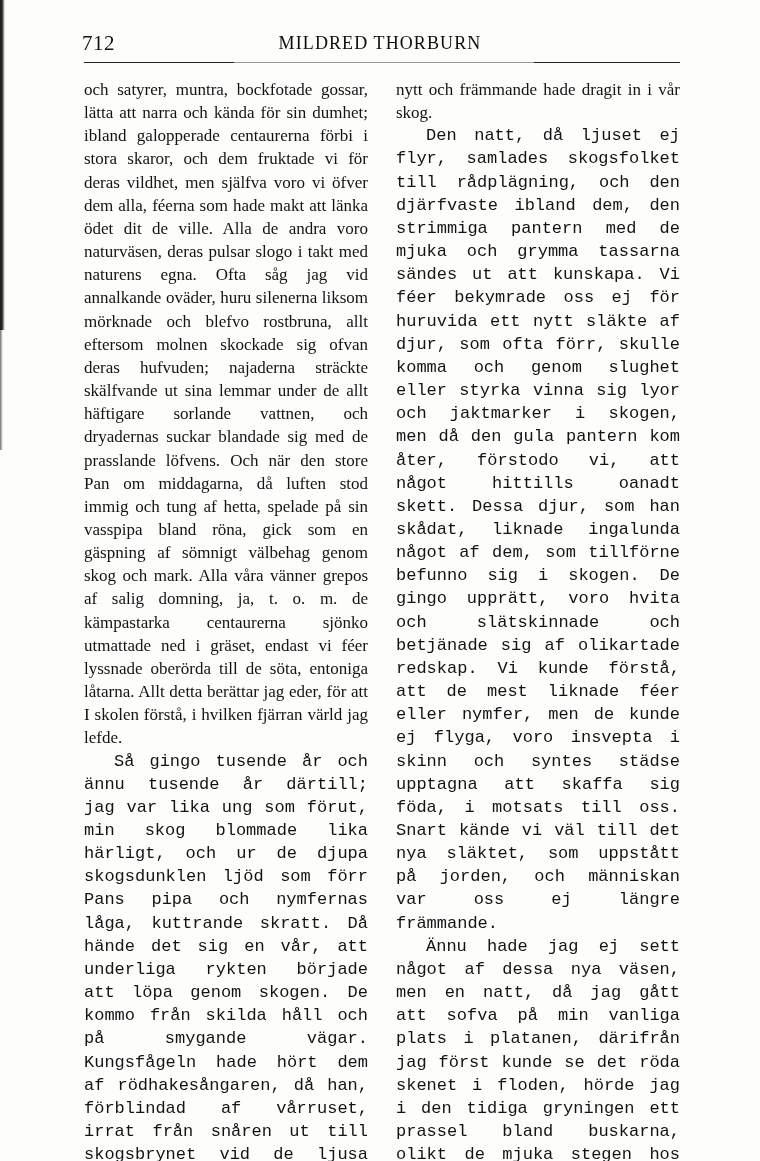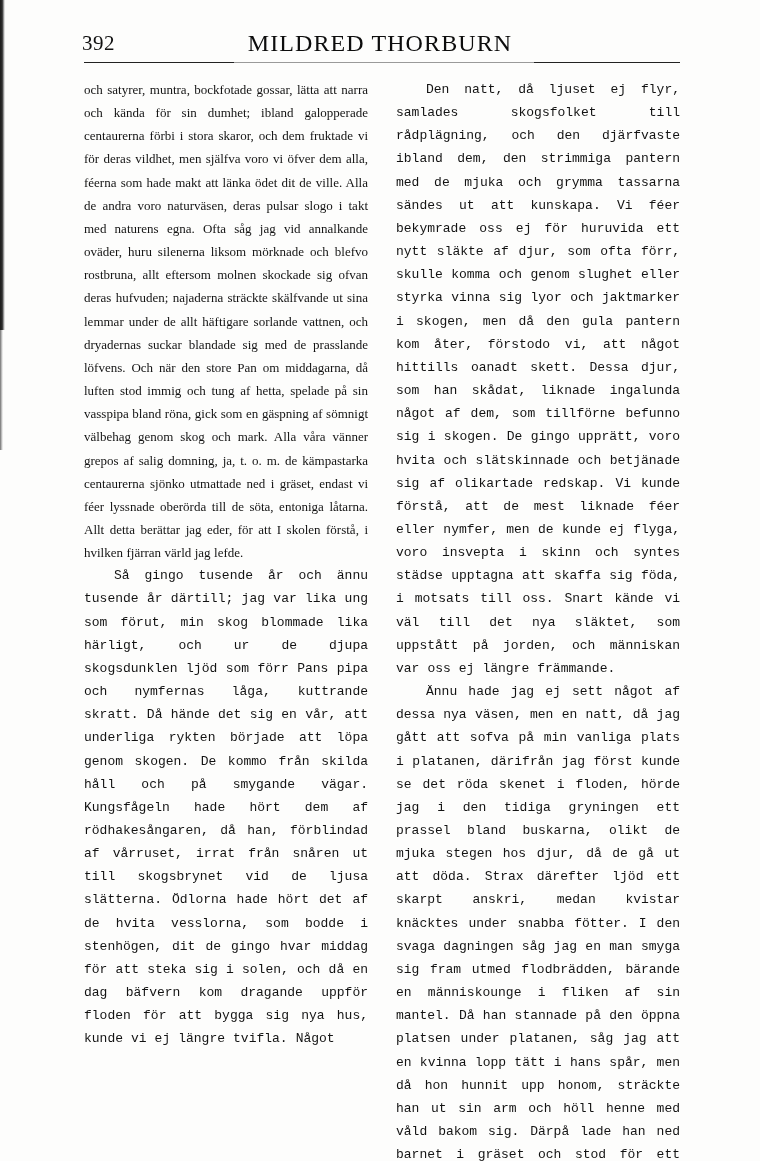--- a/index.html
+++ b/index.html
@@ -50,21 +50,21 @@
     letter-spacing: 0.5px;
     line-height: 26px;
     color: #111;
   }
   .runtitle {
     position: absolute;
     left: 0;
     top: 1px;
     width: 596px;
     text-align: center;
-    font-size: 24px;
+    font-size: 18px;
     letter-spacing: 1.1px;
     line-height: 25px;
     color: #0d0d0d;
   }
   .rule {
     position: absolute;
     left: 84px;
     top: 62px;
     width: 596px;
     height: 1px;
@@ -87,21 +87,21 @@
     top: 78px;
     width: 596px;
     display: flex;
     gap: 28px;
   }
   .col {
     width: 284px;
   }
   .col p {
     margin: 0;
-    font-size: 13px;
+    font-size: 17px;
     line-height: 23.15px;
     text-align: justify;
     text-justify: inter-word;
     word-spacing: 0.2px;
     hyphens: none;
     color: #131313;
   }
   .col p.indent {
     text-indent: 30px;
     font-family: Liberation Mono, monospace;
@@ -112,29 +112,30 @@
 </style>
 </head>
 <body>
 
 <div class="page">
 
   <div class="scan-edge"></div>
   <div class="scan-edge-2"></div>
 
   <div class="runhead">
-    <div class="folio">392</div>
+    <div class="folio">712</div>
     <div class="runtitle">MILDRED THORBURN</div>
   </div>
   <div class="rule"></div>
 
   <div class="columns">
     <div class="col">
       <p class="cont">och satyrer, muntra, bockfotade gossar, lätta att narra och kända för sin dumhet; ibland galopperade centaurerna förbi i stora skaror, och dem fruktade vi för deras vildhet, men själfva voro vi öfver dem alla, féerna som hade makt att länka ödet dit de ville. Alla de andra voro naturväsen, deras pulsar slogo i takt med naturens egna. Ofta såg jag vid annalkande oväder, huru silenerna liksom mörknade och blefvo rostbruna, allt eftersom molnen skockade sig ofvan deras hufvuden; najaderna sträckte skälfvande ut sina lemmar under de allt häftigare sorlande vattnen, och dryadernas suckar blandade sig med de prasslande löfvens. Och när den store Pan om middagarna, då luften stod immig och tung af hetta, spelade på sin vasspipa bland röna, gick som en gäspning af sömnigt välbehag genom skog och mark. Alla våra vänner grepos af salig domning, ja, t. o. m. de kämpastarka centaurerna sjönko utmattade ned i gräset, endast vi féer lyssnade oberörda till de söta, entoniga låtarna. Allt detta berättar jag eder, för att I skolen förstå, i hvilken fjärran värld jag lefde.</p>
       <p class="indent">Så gingo tusende år och ännu tusende år därtill; jag var lika ung som förut, min skog blommade lika härligt, och ur de djupa skogsdunklen ljöd som förr Pans pipa och nymfernas låga, kuttrande skratt. Då hände det sig en vår, att underliga rykten började att löpa genom skogen. De kommo från skilda håll och på smygande vägar. Kungsfågeln hade hört dem af rödhakesångaren, då han, förblindad af vårruset, irrat från snåren ut till skogsbrynet vid de ljusa slätterna. Ödlorna hade hört det af de hvita vesslorna, som bodde i stenhögen, dit de gingo hvar middag för att steka sig i solen, och då en dag bäfvern kom dragande uppför floden för att bygga sig nya hus, kunde vi ej längre tvifla. Något</p>
     </div>
     <div class="col">
+      <p class="cont">nytt och främmande hade dragit in i vår skog.</p>
       <p class="indent">Den natt, då ljuset ej flyr, samlades skogsfolket till rådplägning, och den djärfvaste ibland dem, den strimmiga pantern med de mjuka och grymma tassarna sändes ut att kunskapa. Vi féer bekymrade oss ej för huruvida ett nytt släkte af djur, som ofta förr, skulle komma och genom slughet eller styrka vinna sig lyor och jaktmarker i skogen, men då den gula pantern kom åter, förstodo vi, att något hittills oanadt skett. Dessa djur, som han skådat, liknade ingalunda något af dem, som tillförne befunno sig i skogen. De gingo upprätt, voro hvita och slätskinnade och betjänade sig af olikartade redskap. Vi kunde förstå, att de mest liknade féer eller nymfer, men de kunde ej flyga, voro insvepta i skinn och syntes städse upptagna att skaffa sig föda, i motsats till oss. Snart kände vi väl till det nya släktet, som uppstått på jorden, och människan var oss ej längre främmande.</p>
       <p class="indent">Ännu hade jag ej sett något af dessa nya väsen, men en natt, då jag gått att sofva på min vanliga plats i platanen, därifrån jag först kunde se det röda skenet i floden, hörde jag i den tidiga gryningen ett prassel bland buskarna, olikt de mjuka stegen hos djur, då de gå ut att döda. Strax därefter ljöd ett skarpt anskri, medan kvistar knäcktes under snabba fötter. I den svaga dagningen såg jag en man smyga sig fram utmed flodbrädden, bärande en människounge i fliken af sin mantel. Då han stannade på den öppna platsen under platanen, såg jag att en kvinna lopp tätt i hans spår, men då hon hunnit upp honom, sträckte han ut sin arm och höll henne med våld bakom sig. Därpå lade han ned barnet i gräset och stod för ett ögonblick stilla, betraktande det, oberörd af kvinnans jämmer och fåfänga</p>
     </div>
   </div>
 
 </div>
 
 </body></html>

